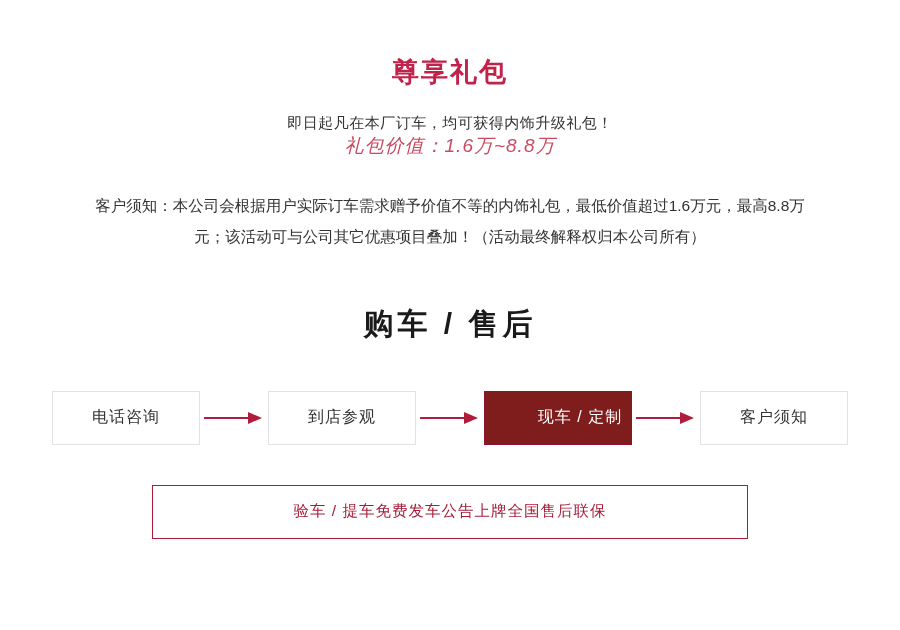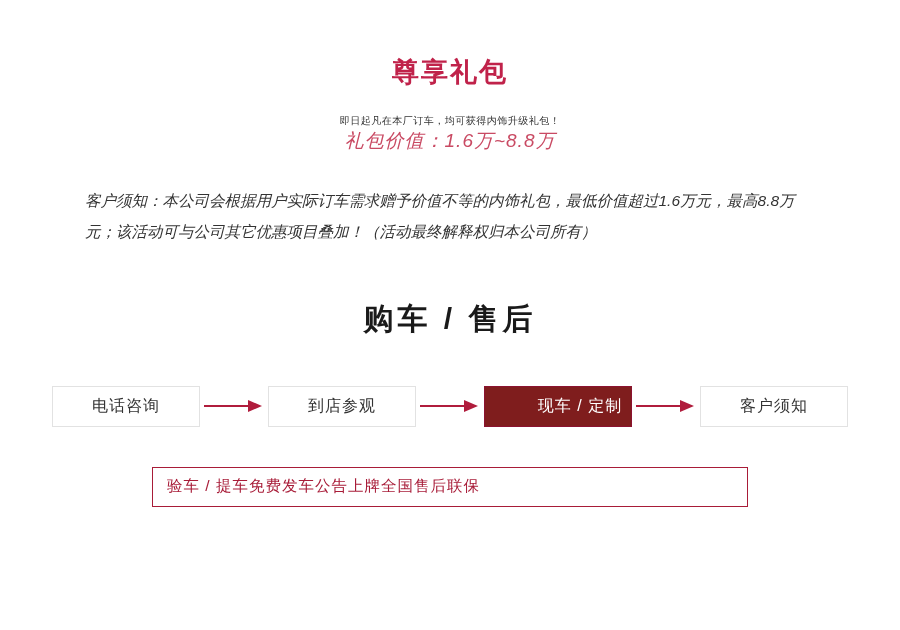--- a/index.html
+++ b/index.html
@@ -28,59 +28,58 @@
   }
   .gift-title {
     font-size: 27px;
     font-weight: bold;
     color: #c0224a;
     letter-spacing: 2px;
     line-height: 1.2;
   }
   .gift-subtitle {
     margin-top: 26px;
-    font-size: 10px;
+    font-size: 15px;
     color: #333333;
     letter-spacing: 0.5px;
   }
   .gift-value {
     font-size: 19px;
     font-style: italic;
     color: #c94a63;
     letter-spacing: 1px;
   }
   .gift-notice {
     margin: 32px auto 9px auto;
     width: 730px;
-    text-align: left;
+    text-align: center;
     font-size: 15.5px;
     line-height: 1.95;
     color: #333333;
-    font-style: italic;
   }
 
   
   .purchase-title {
     margin-top: 52px;
     text-align: center;
     font-size: 30px;
     font-weight: bold;
     color: #1a1a1a;
     letter-spacing: 4px;
   }
 
   .flow {
     margin-top: 46px;
     display: flex;
     align-items: center;
     justify-content: center;
   }
   .flow-box {
     width: 148px;
-    height: 41px;
+    height: 54px;
     border: 1px solid #e2e2e2;
     box-sizing: border-box;
     display: flex;
     align-items: center;
     justify-content: center;
     font-size: 16px;
     color: #333333;
     background: #ffffff;
     letter-spacing: 1px;
   }
@@ -97,26 +96,26 @@
     align-items: center;
     justify-content: center;
   }
   .flow-arrow svg {
     display: block;
   }
 
   .after-sales {
     margin: 40px auto 0 auto;
     width: 596px;
-    height: 40px;
+    height: 54px;
     border: 1px solid #a81c38;
     box-sizing: border-box;
     display: flex;
     align-items: center;
-    justify-content: flex-start;
+    justify-content: center;
     padding: 0 14px;
   }
   .after-sales-item {
     font-size: 15.5px;
     color: #a81c38;
     letter-spacing: 1px;
     white-space: nowrap;
   }
 </style>
 </head>

